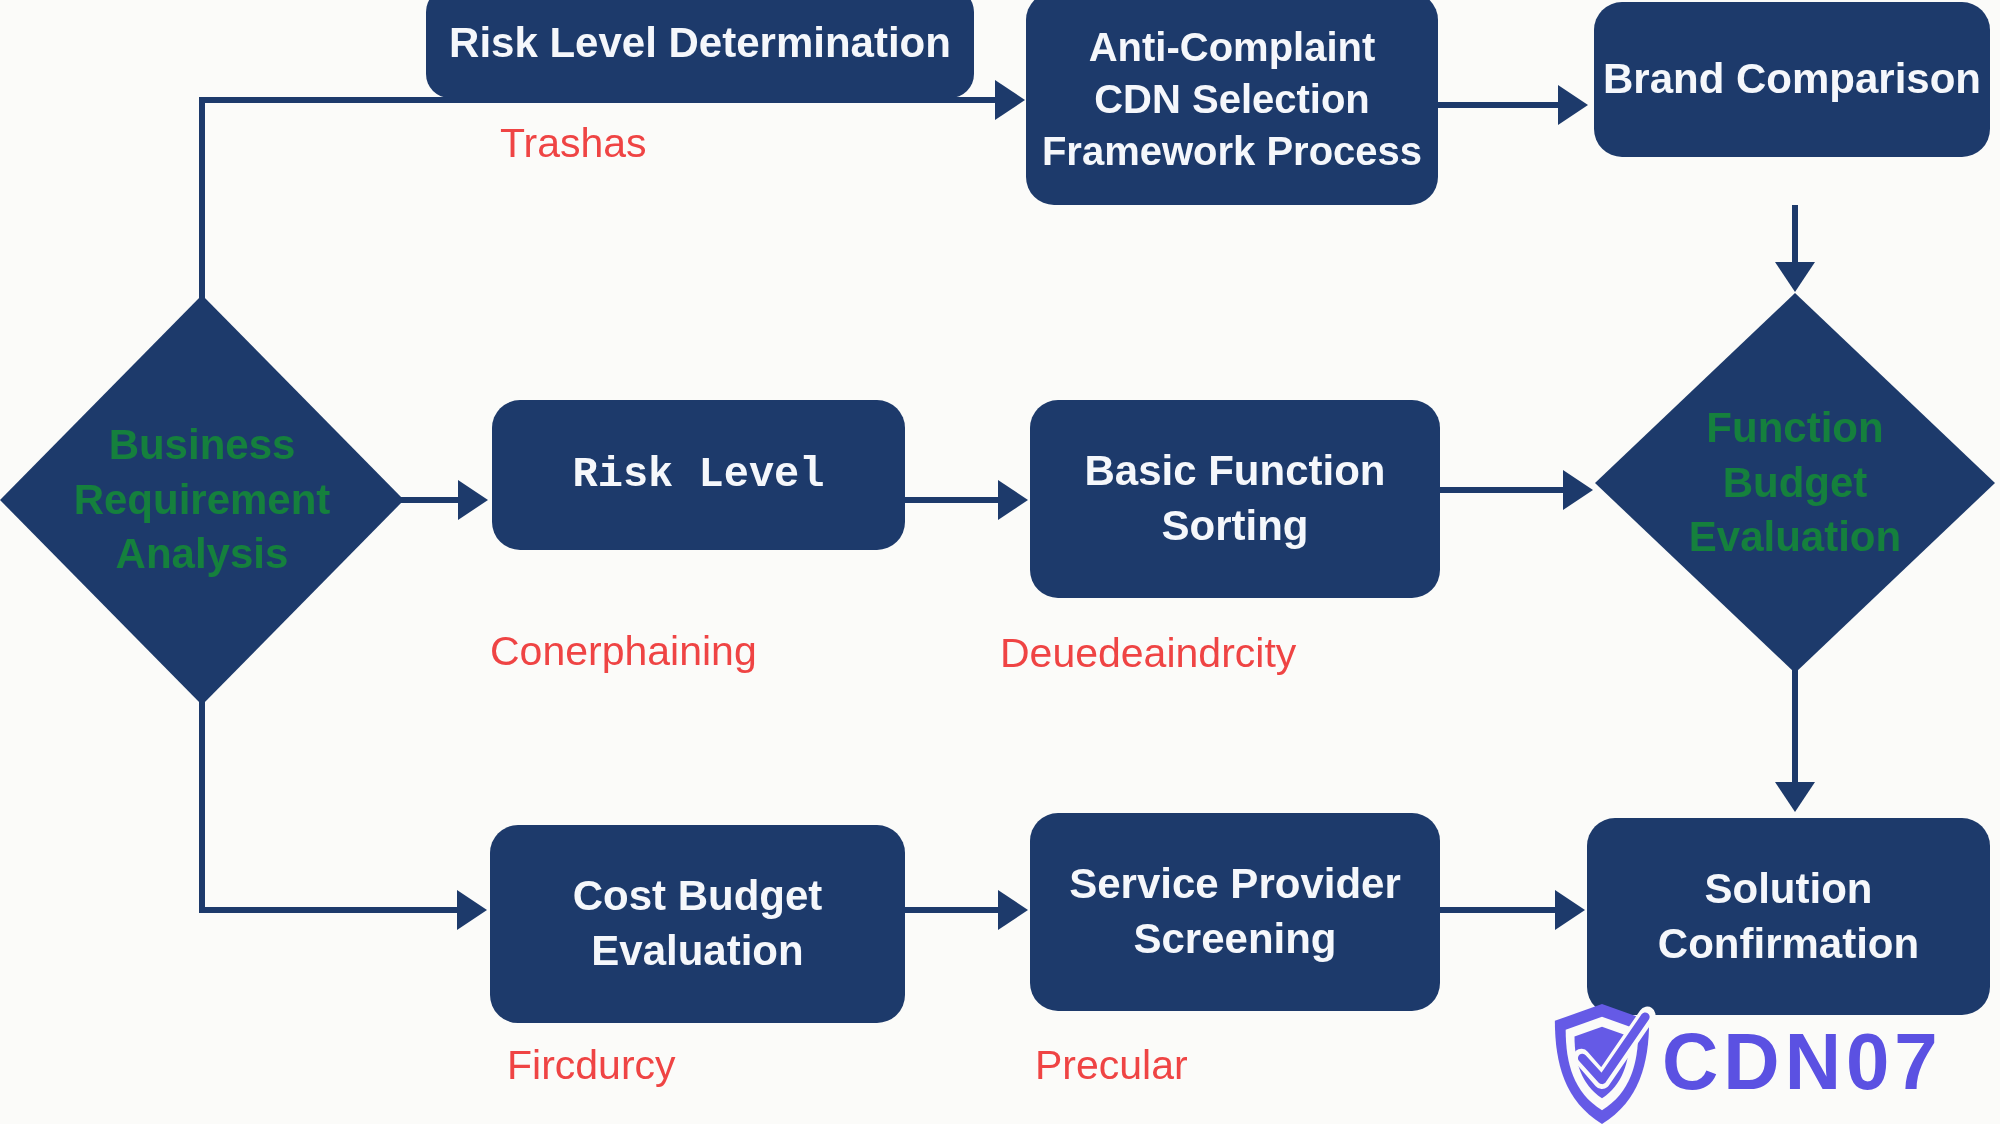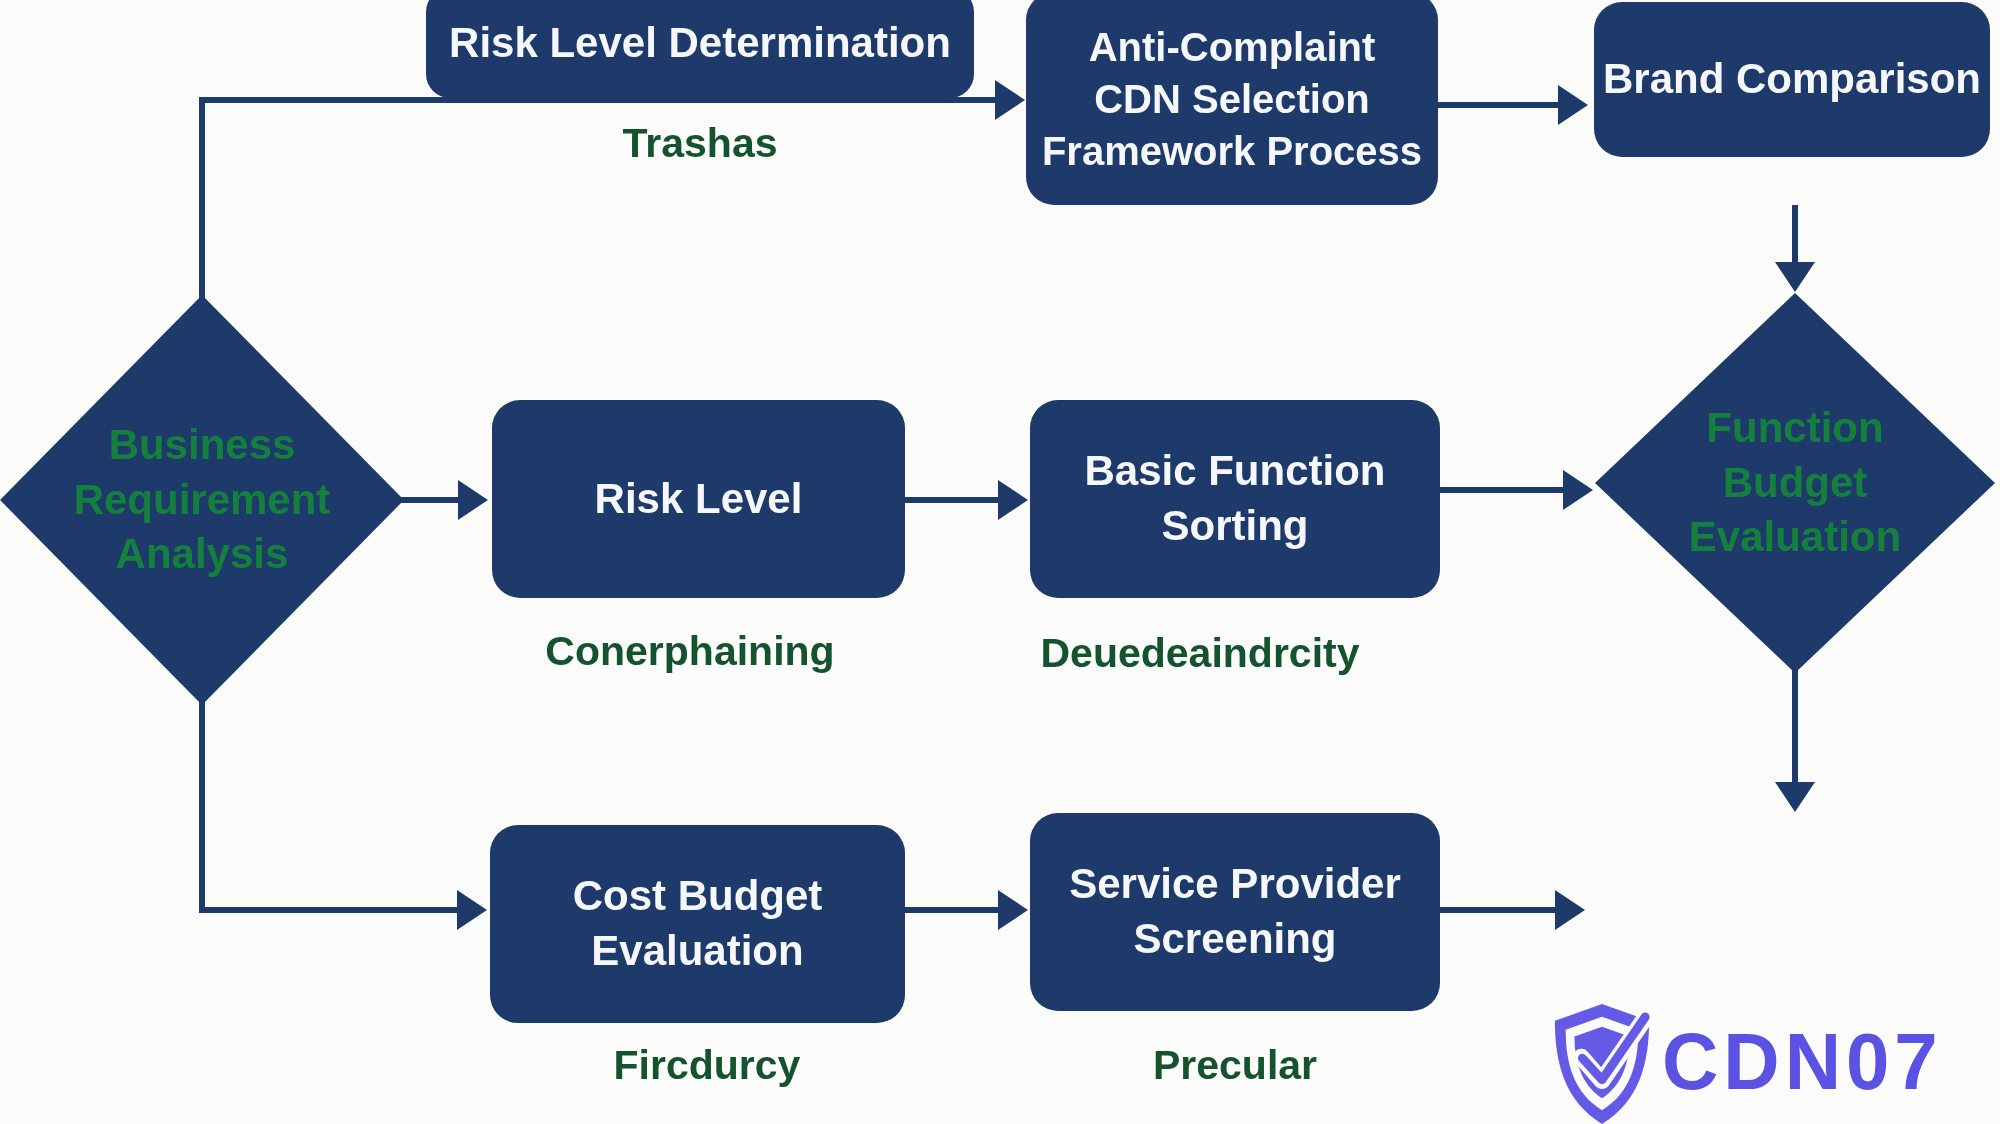--- a/index.html
+++ b/index.html
@@ -32,23 +32,23 @@
   }
   .diamond .diamond-label{
     position:relative;
     color:#15803d;text-align:center;
     font-size:42px;font-weight:600;line-height:1.3;
     white-space:pre-line;
   }
   
   .note{
     position:absolute;
-    color:#14532d;
-    font-size:41px;font-weight:700;
-    text-align:center;
+    color:#ef4444;
+    font-size:41px;font-weight:400;
+    text-align:left;
   }
   
   .line{position:absolute;background:#1d3a6b;}
   .arrow-right{
     position:absolute;width:0;height:0;
     border-top:20px solid transparent;
     border-bottom:20px solid transparent;
     border-left:30px solid #1d3a6b;
   }
   .arrow-down{
@@ -111,31 +111,33 @@
   <div class="arrow-right" style="left:1555px;top:890px;"></div>
 
   <div class="node" style="left:426px;top:-12px;width:548px;height:110px;border-radius:24px;">Risk Level Determination</div>
 
   <div class="node" style="left:1026px;top:-8px;width:412px;height:213px;font-size:40px;">Anti-Complaint
 CDN Selection
 Framework Process</div>
 
   <div class="node" style="left:1594px;top:2px;width:396px;height:155px;">Brand Comparison</div>
 
-  <div class="node" style="left:492px;top:400px;width:413px;height:198px;">Risk Level</div>
+  <div class="node" style="left:492px;top:400px;width:413px;height:150px;font-family:Liberation Mono, monospace;">Risk Level</div>
 
   <div class="node" style="left:1030px;top:400px;width:410px;height:198px;">Basic Function
 Sorting</div>
 
   <div class="node" style="left:490px;top:813px;width:415px;height:198px;margin-top:12px;">Cost Budget
 Evaluation</div>
 
   <div class="node" style="left:1030px;top:813px;width:410px;height:198px;">Service Provider
 Screening</div>
 
+  <div class="node" style="left:1587px;top:818px;width:403px;height:197px;">Solution
+Confirmation</div>
 
   <div class="diamond" style="left:0px;top:295px;width:404px;height:410px;">
     <div class="shape"></div>
     <div class="diamond-label">Business
 Requirement
 Analysis</div>
   </div>
 
   <div class="diamond" style="left:1595px;top:293px;width:400px;height:380px;justify-content:center;">
     <div class="shape"></div>

